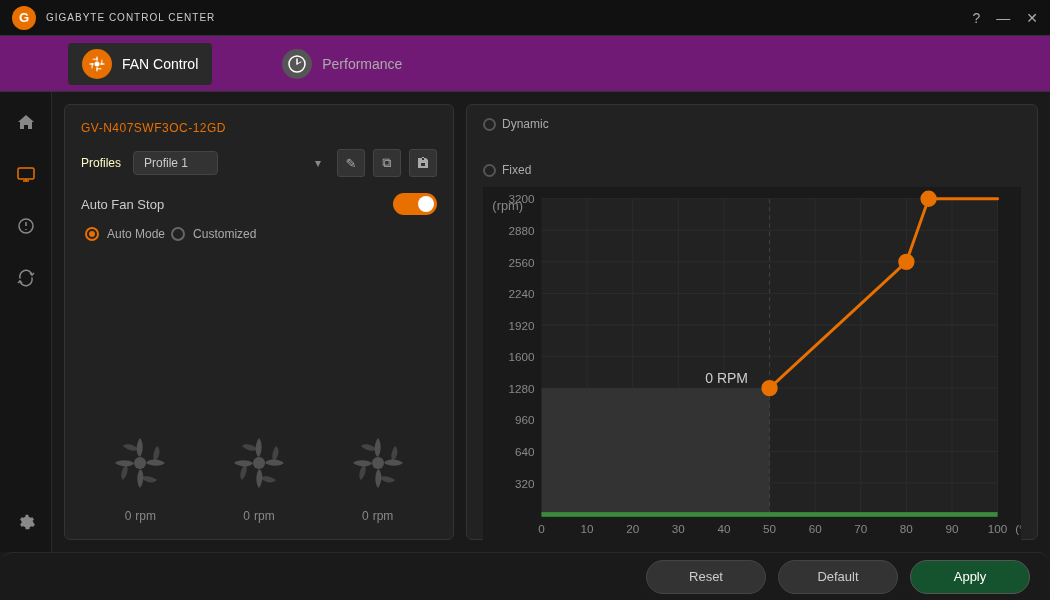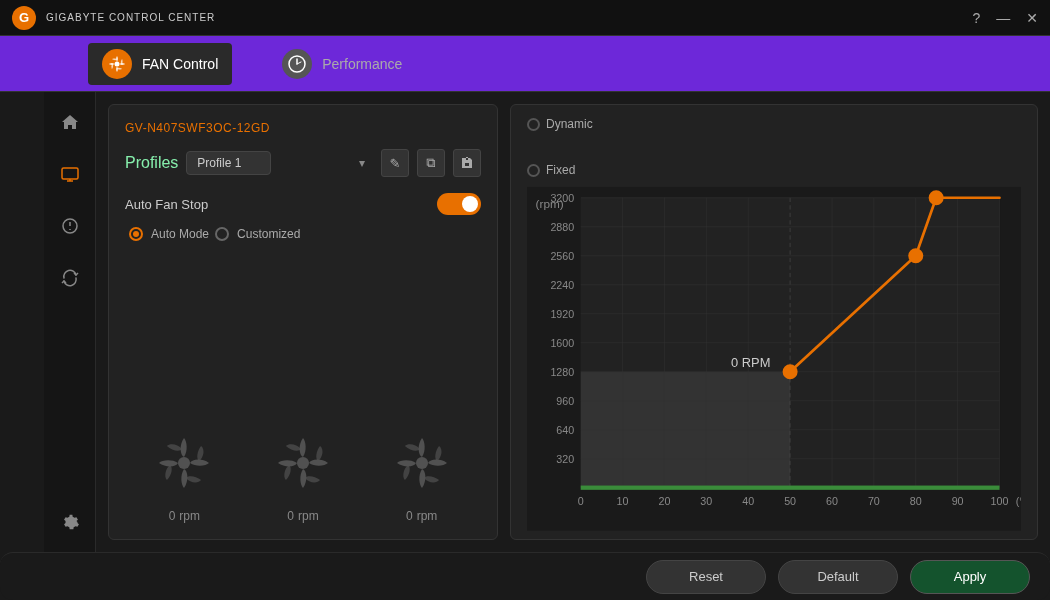--- a/index.html
+++ b/index.html
@@ -43,25 +43,25 @@
     #titlebar .win-controls span {
       color: #aaa;
       font-size: 14px;
       cursor: pointer;
     }
 
     
     #tabbar {
       display: flex;
       align-items: center;
-      background: #6d28d9;
+      background: #701a75;
       height: 56px;
-      padding: 0 88px;
+      padding: 0 68px;
       border-bottom: 1px solid #333;
-      gap: 36px;
+      gap: 56px;
     }
     .tab-item {
       display: flex; align-items: center; gap: 10px;
       padding: 6px 14px;
       border-radius: 4px;
       cursor: pointer;
       font-size: 14px;
       color: #aaa;
     }
     .tab-item.active {
@@ -73,21 +73,20 @@
       border-radius: 50%;
       display: flex; align-items: center; justify-content: center;
     }
     .tab-icon.orange { background: #e87000; }
     .tab-icon.gray { background: #555; }
 
     
     #main {
       display: flex;
       height: calc(600px - 36px - 56px - 48px);
-      padding-left: 44px;
     }
 
     
     #sidebar {
       width: 52px;
       background: #151515;
       border-right: 1px solid #2a2a2a;
       display: flex;
       flex-direction: column;
       align-items: center;
@@ -132,22 +131,22 @@
     }
 
     
     .profiles-row {
       display: flex;
       align-items: center;
       gap: 8px;
       margin-bottom: 16px;
     }
     .profiles-label {
-      font-size: 16px;
-      color: #86efac;
+      font-size: 12px;
+      color: #fef9c3;
       min-width: 44px;
     }
     .profile-select {
       background: #333;
       border: 1px solid #444;
       border-radius: 4px;
       color: #ccc;
       font-size: 12px;
       padding: 4px 28px 4px 10px;
       appearance: none;

